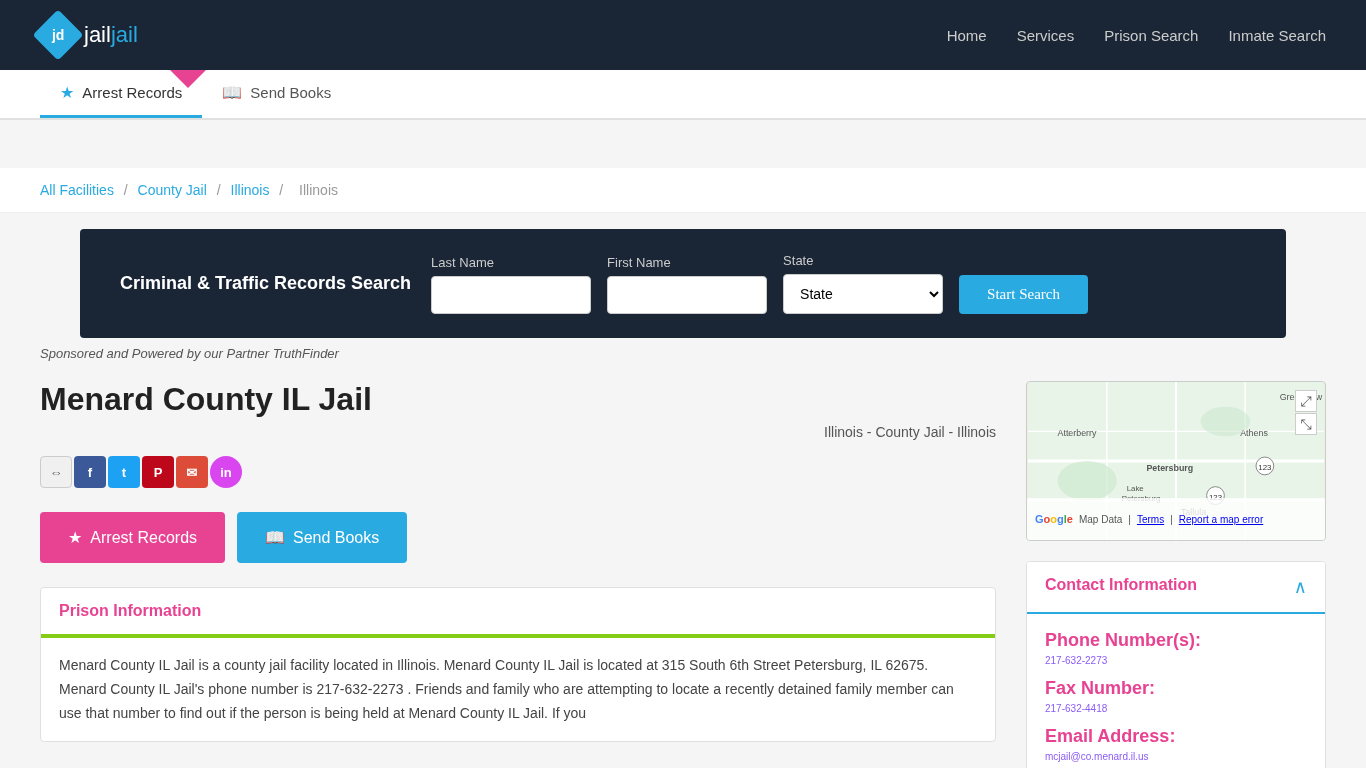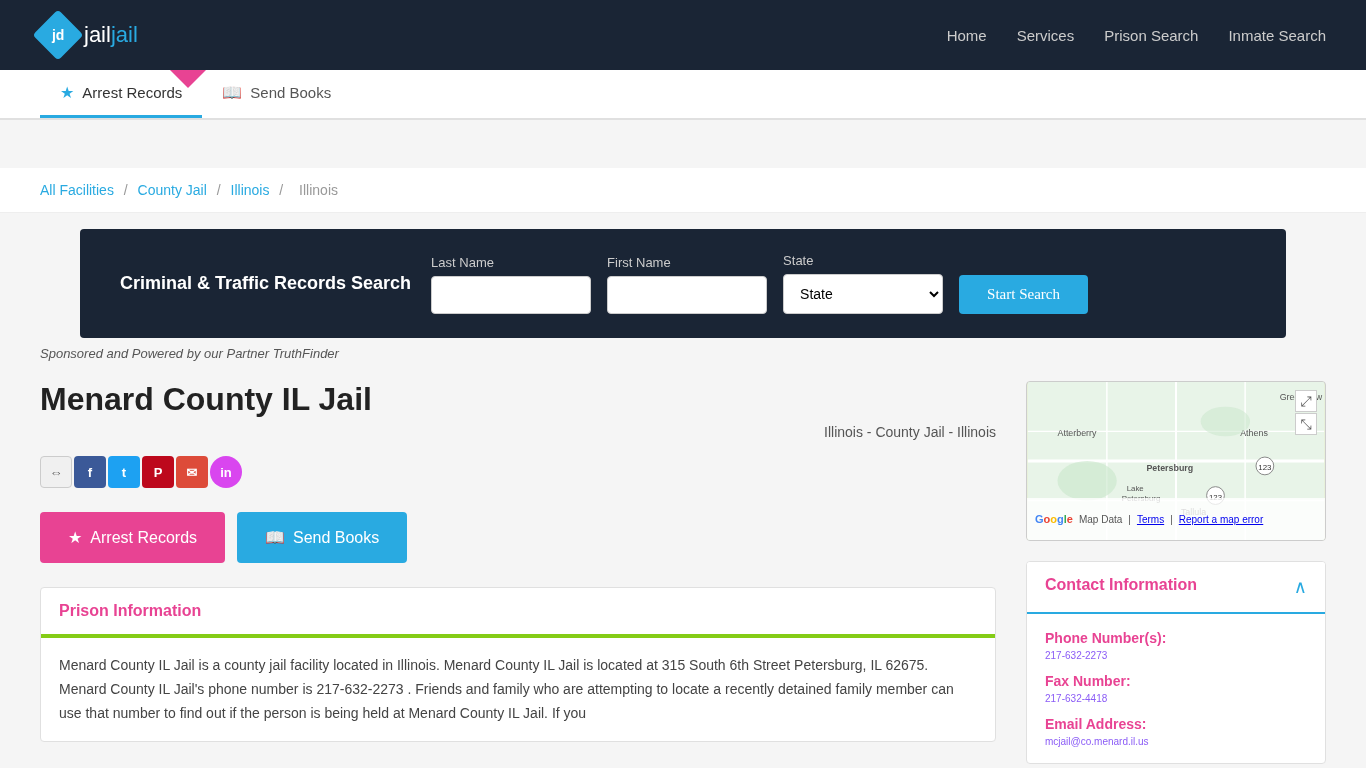--- a/index.html
+++ b/index.html
@@ -351,21 +351,21 @@
       color: #29aae1;
       font-size: 18px;
       cursor: pointer;
     }
     .contact-body {
       padding: 16px 18px;
     }
     .contact-label {
       color: #e84393;
       font-weight: bold;
-      font-size: 14px;
+      font-size: 18px;
       margin-top: 12px;
       margin-bottom: 4px;
     }
     .contact-label:first-child { margin-top: 0; }
     .contact-value {
       color: #8b5cf6;
       font-size: 10px;
     }
 
     

